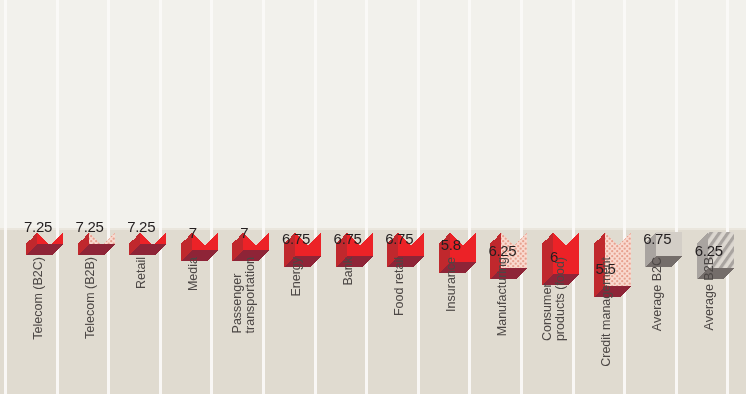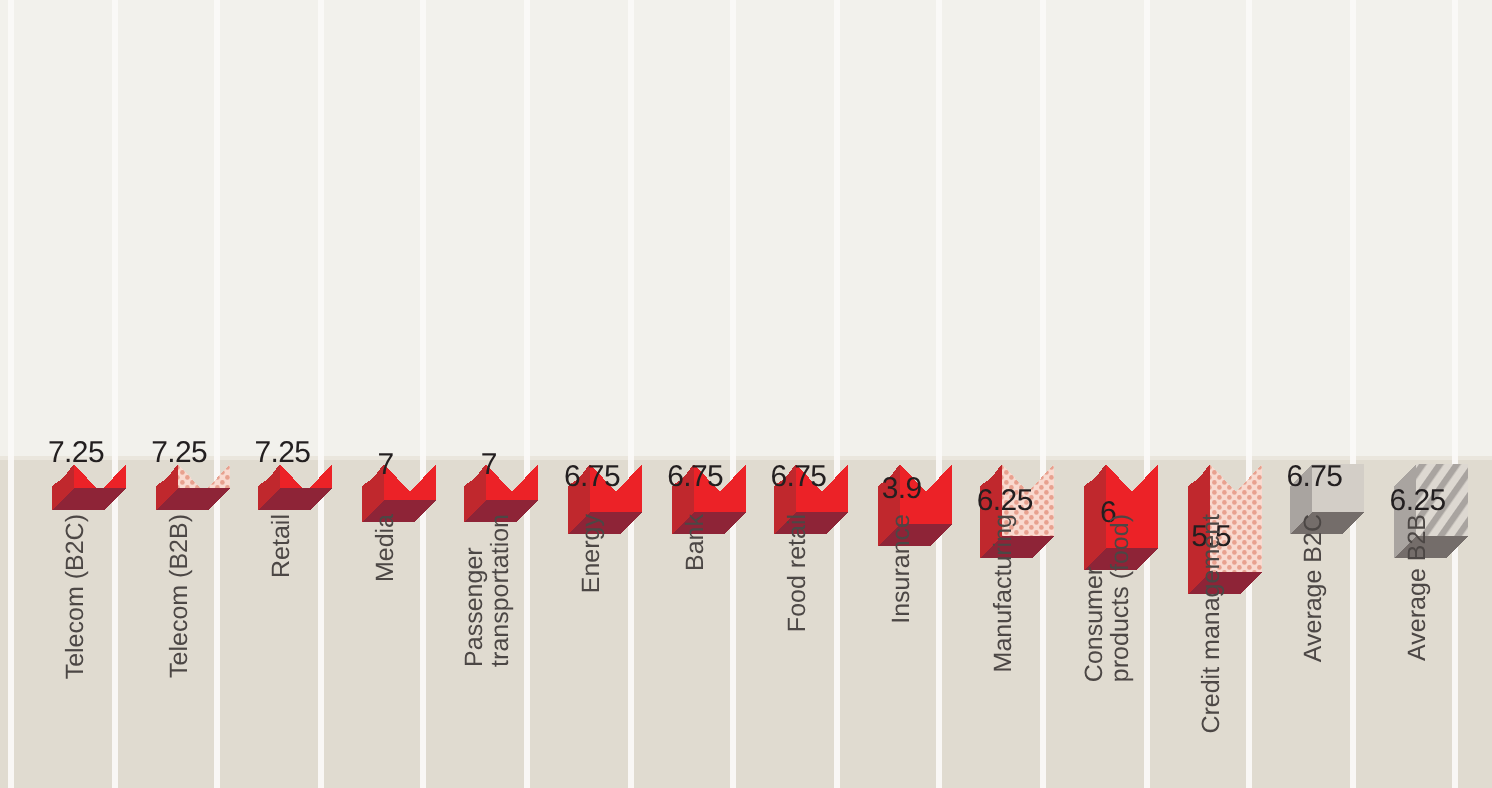--- a/index.html
+++ b/index.html
@@ -176,21 +176,21 @@
         <div class="label" style="top: 257px; left: 25px;">
           <div>Food retail</div>
         </div>
       </div>
       <div class="col" style="left: 425.8px; width: 50px;">
         <svg class="bar" width="51" height="394">
           <path d="M13,273 L24,262 L24,232 L18.5,239 L13,243 Z" fill="#c0282d" shape-rendering="crispEdges"></path>
           <path d="M24,262 L50,262 L50,232 L37,246 L24,232 Z" fill="#ec2227" shape-rendering="crispEdges"></path>
           <path d="M13,273 L24,262 L50,262 L39,273 Z" fill="#8e2437" shape-rendering="crispEdges"></path>
         </svg>
-        <div class="value" style="top: 236px; left: 0px; width: 50px;">3.9</div>
+        <div class="value" style="top: 236px; left: 0px; width: 50px;">5.8</div>
         <div class="label" style="top: 257px; left: 25px;">
           <div>Insurance</div>
         </div>
       </div>
       <div class="col" style="left: 477.4px; width: 50px;">
         <svg class="bar" width="51" height="394">
           <path d="M13,279 L24,268 L24,232 L18.5,239 L13,243 Z" fill="#c0282d" shape-rendering="crispEdges"></path>
           <path d="M24,268 L50,268 L50,232 L37,246 L24,232 Z" fill="url(#dotpat)" shape-rendering="crispEdges"></path>
           <path d="M13,279 L24,268 L50,268 L39,279 Z" fill="#8e2437" shape-rendering="crispEdges"></path>
         </svg>

